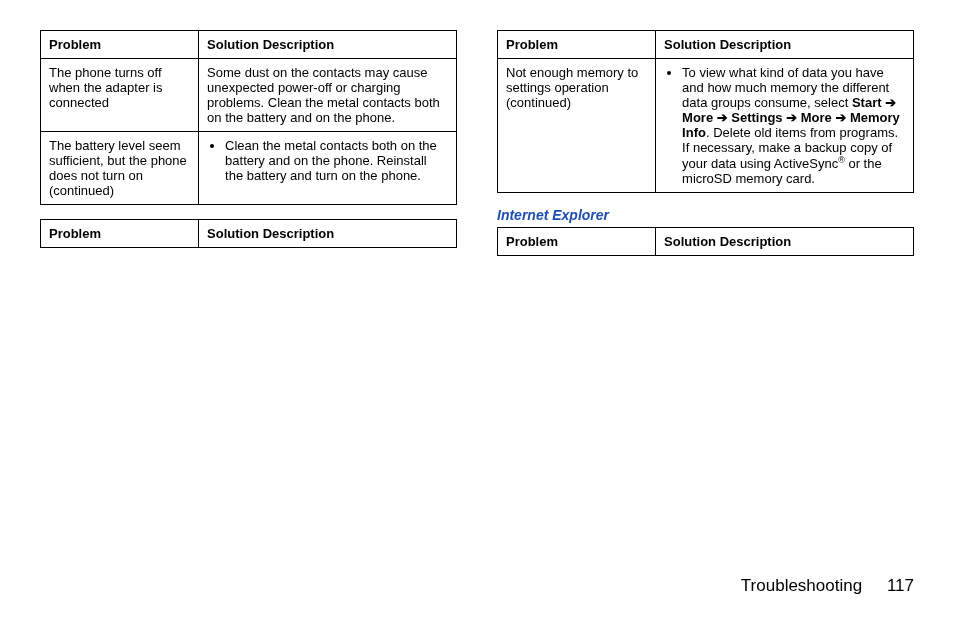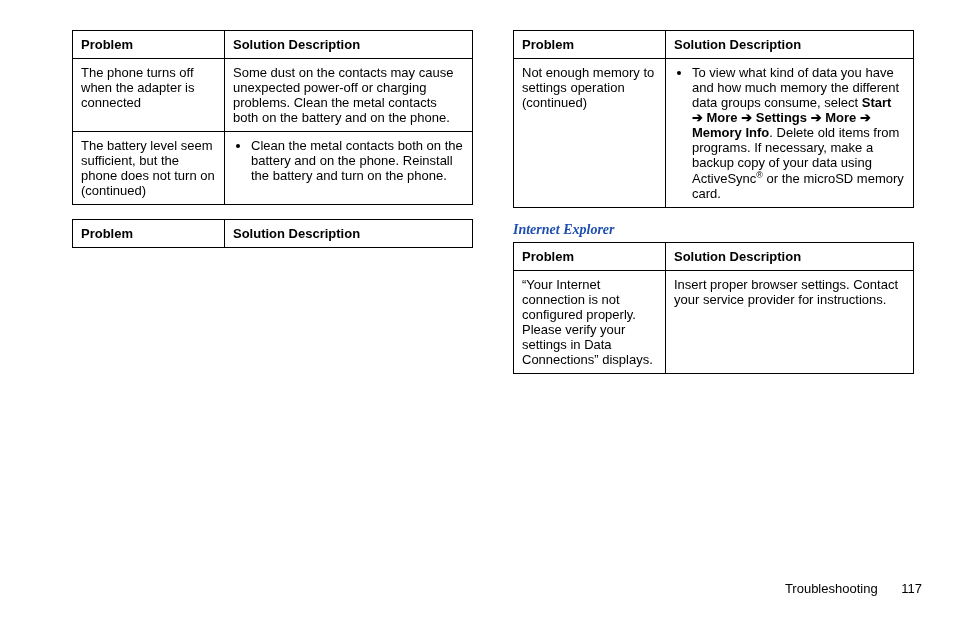--- a/index.html
+++ b/index.html
@@ -9,21 +9,20 @@
     padding: 30px 40px;
     width: 954px;
     height: 636px;
     box-sizing: border-box;
     color: #000;
     position: relative;
   }
   .columns {
     display: flex;
     gap: 40px;
-    margin-left: 32px;
   }
   .col {
     flex: 1;
   }
   table {
     border-collapse: collapse;
     width: 100%;
     margin-bottom: 14px;
   }
   th, td {
@@ -39,35 +38,34 @@
   .col-problem { width: 38%; }
   .col-solution { width: 62%; }
   .section-heading {
     color: #1e4fb0;
     font-weight: bold;
     font-size: 14px;
     margin: 4px 0 4px 0;
   }
   .section-heading.italic {
     font-style: italic;
-    font-family: Liberation Serif, serif;
   }
   ul {
     margin: 0;
     padding-left: 18px;
   }
   li {
     margin-bottom: 8px;
   }
   li:last-child { margin-bottom: 0; }
   .footer {
     position: absolute;
     bottom: 40px;
-    right: 32px;
-    font-size: 13px;
+    right: 40px;
+    font-size: 17px;
   }
   .footer .section { margin-right: 20px; }
   .arrow { font-weight: bold; }
   .bold { font-weight: bold; }
   sup { font-size: 9px; }
 </style>
 </head>
 <body>
 
 <div class="columns">
@@ -126,24 +124,20 @@
       </table>
 
     <div class="section-heading italic">Internet Explorer</div>
 
     <table>
       <tbody>
           <tr>
         <th class="col-problem">Problem</th>
         <th class="col-solution">Solution Description</th>
       </tr>
-      <tr>
-        <td>“Your Internet connection is not configured properly. Please verify your settings in Data Connections” displays.</td>
-        <td>Insert proper browser settings. Contact your service provider for instructions.</td>
-      </tr>
     </tbody>
       </table>
   </div>
 
 </div>
 
 <div class="footer">
   <span class="section">Troubleshooting</span>
   <span>117</span>
 </div>

